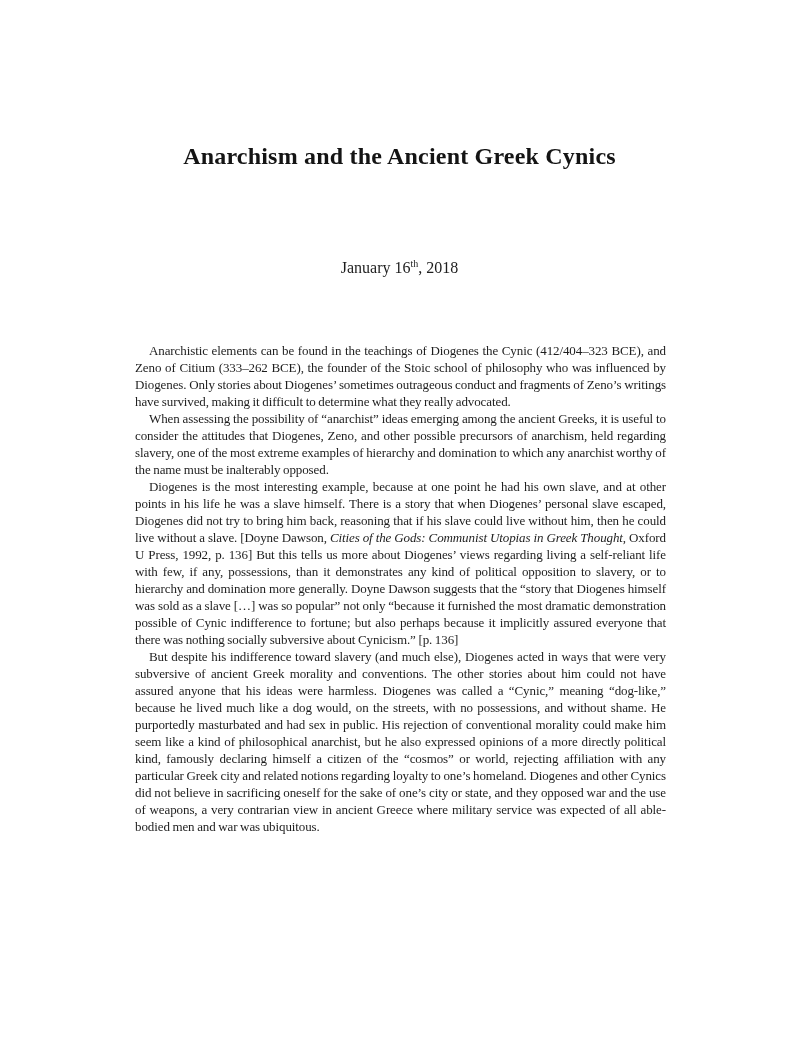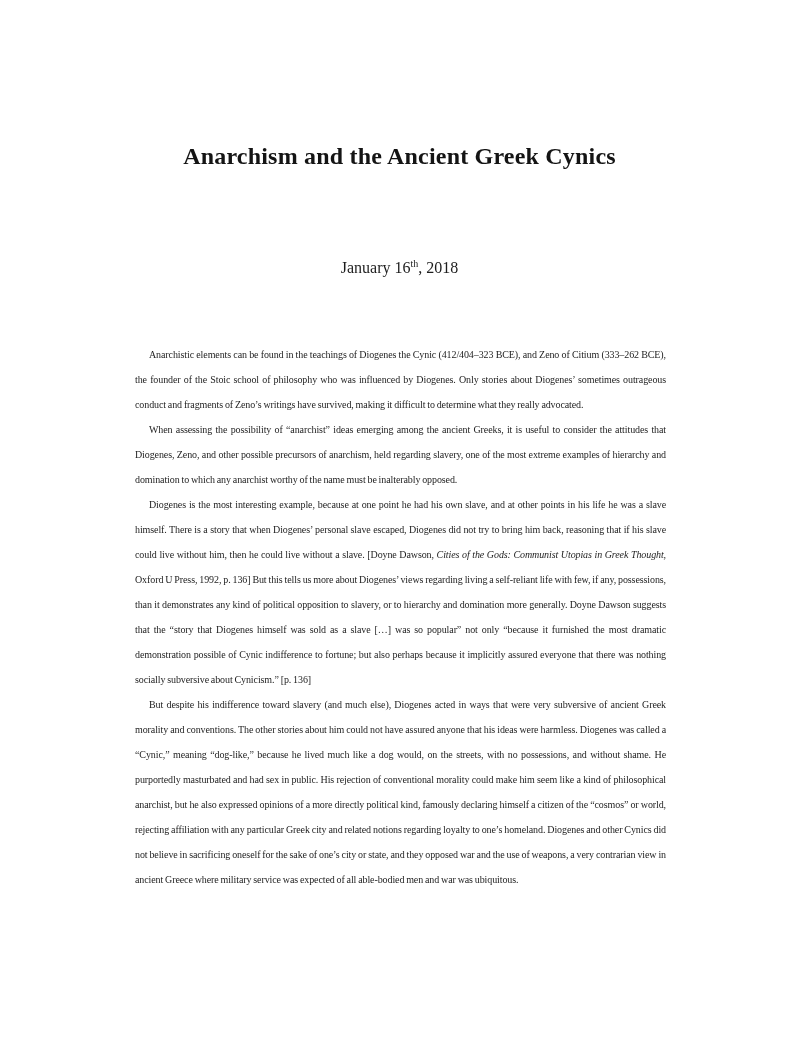--- a/index.html
+++ b/index.html
@@ -49,22 +49,22 @@
   .doc-date sup {
     font-size: 10px;
     vertical-align: super;
     line-height: 0;
   }
   .doc-body {
     position: absolute;
     top: 342px;
     left: 135px;
     width: 531px;
-    font-size: 10px;
-    line-height: 25px;
+    font-size: 13px;
+    line-height: 17px;
     text-align: justify;
     letter-spacing: -0.1px;
     word-spacing: -0.5px;
   }
   .doc-body p {
     margin: 0;
     padding: 0;
     text-indent: 14px;
   }
   .doc-body em {

